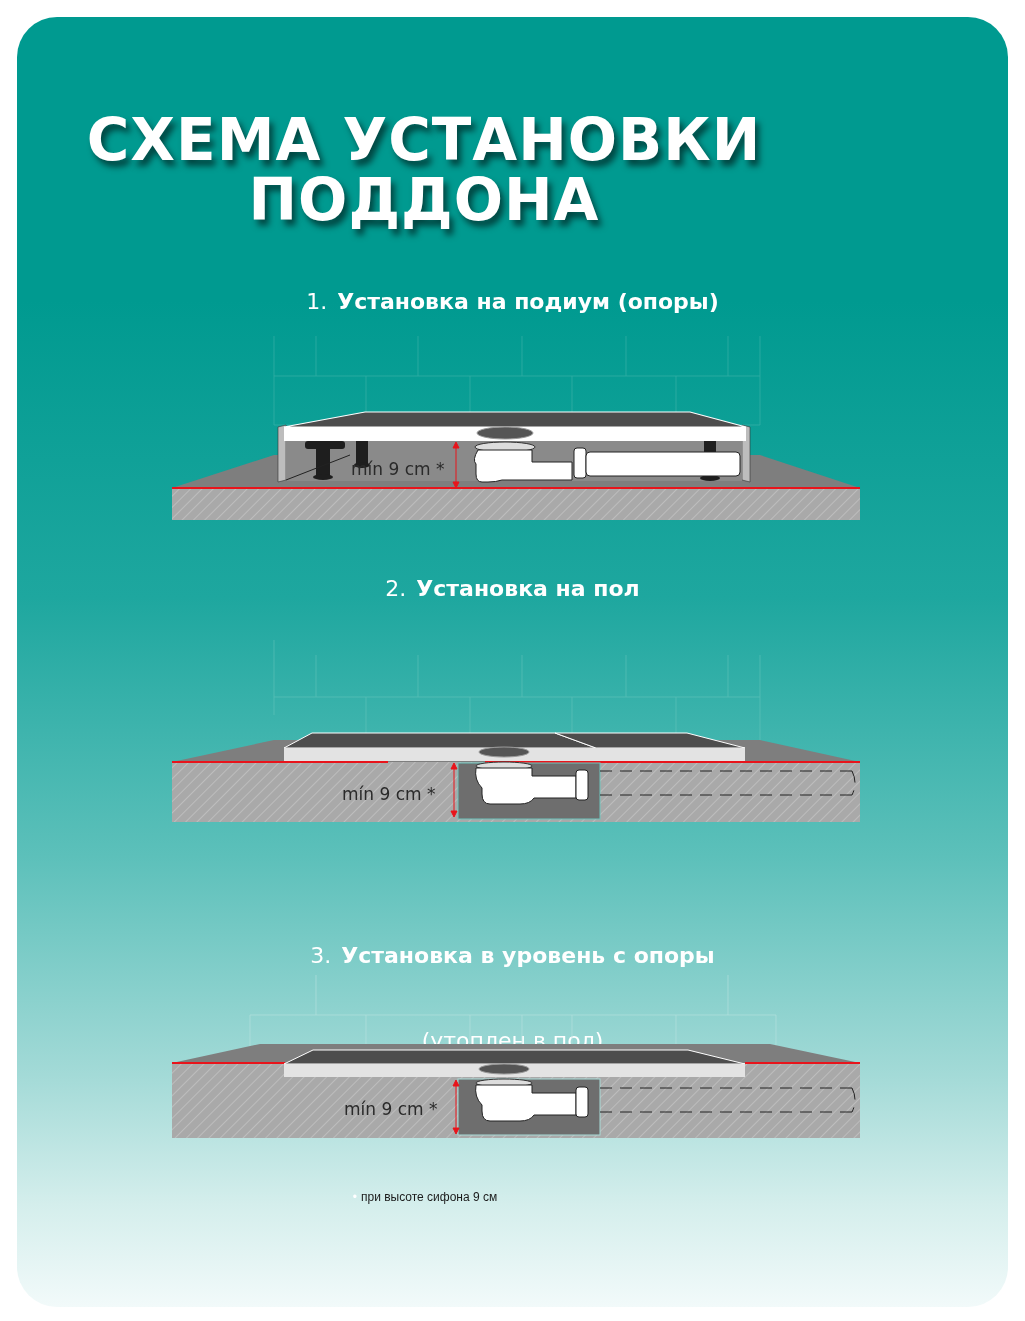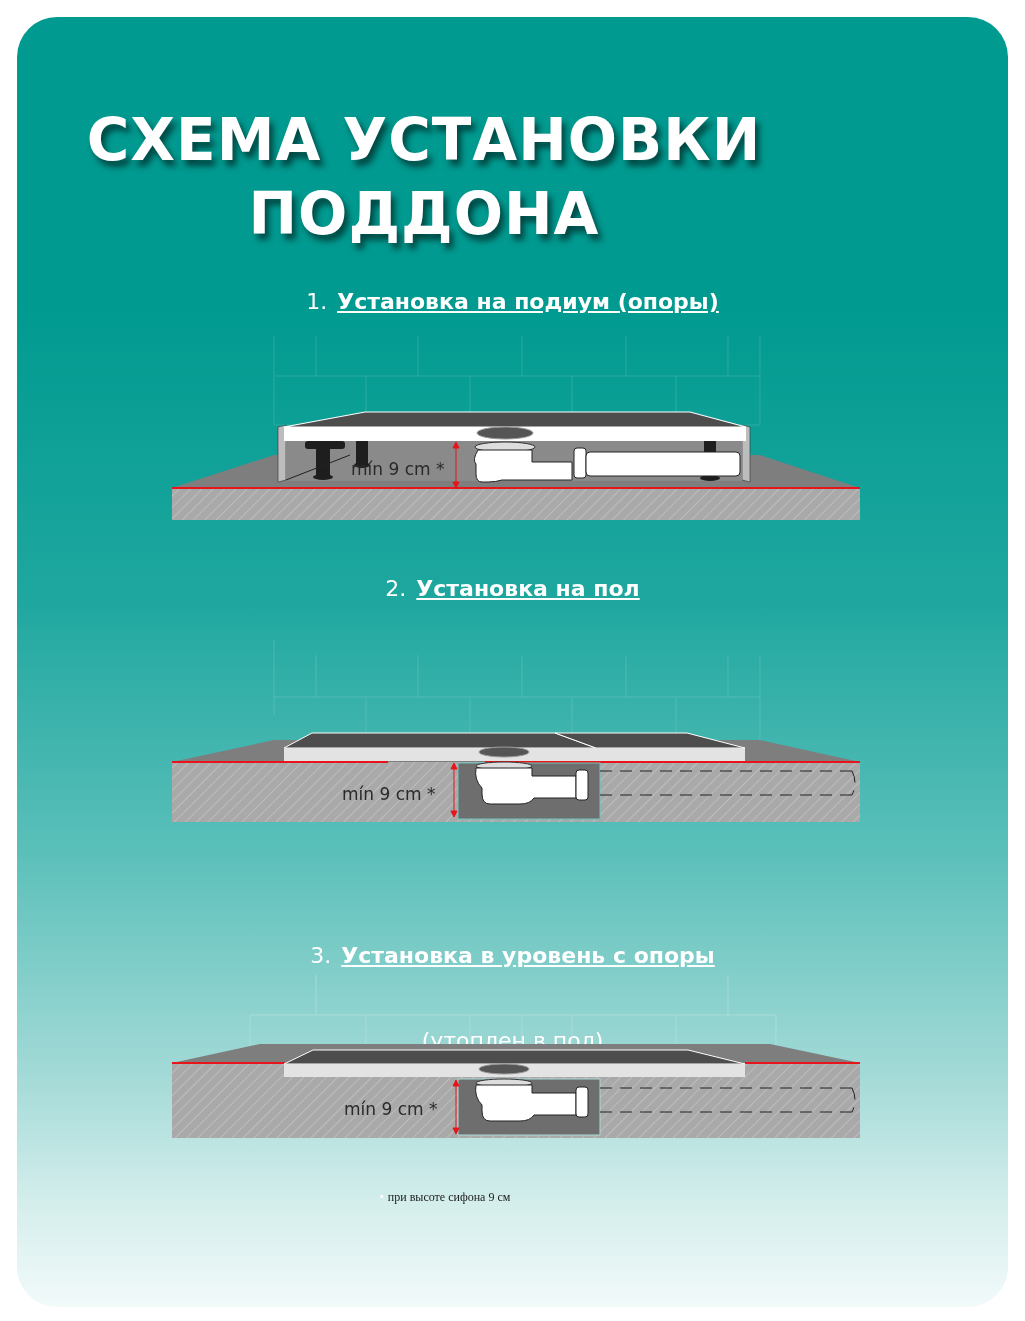--- a/index.html
+++ b/index.html
@@ -14,37 +14,37 @@
     position:absolute; left:0; width:848px; text-align:center;
     color:#ffffff; font-family:"DejaVu Sans", sans-serif; font-weight:bold;
     font-size:58px; line-height:66px; letter-spacing:1px;
     text-shadow: 4px 6px 6px rgba(0,0,0,0.55);
   }
   .section-title {
     position:absolute; left:0; width:1025px; text-align:center; color:#ffffff;
     font-family:"DejaVu Sans", sans-serif; font-size:22px;
   }
   .section-title .num { font-weight:normal; margin-right:10px; }
-  .section-title .lbl { font-weight:bold;text-decoration:underline; }
+  .section-title .lbl { font-weight:bold; }
   .section-sub { position:absolute; left:0; width:1025px; text-align:center; color:#ffffff; font-size:22px; font-family:"DejaVu Sans", sans-serif; }
   svg { position:absolute; left:0; overflow:visible; }
   .meas { font-family:"DejaVu Sans", sans-serif; font-size:17px; fill:#2a2a2a; }
   .footnote {
     position:absolute; top:1190px; left:0; width:850px; text-align:center;
-    font-family:Liberation Serif, serif; font-size:12px; color:#1b1b1b;padding-left:20px;
+    font-family:Liberation Sans, sans-serif; font-size:12px; color:#1b1b1b;
   }
   .footnote .dot { color:#ffffff; margin-right:4px; }
 </style>
 </head>
 <body>
 
 <div class="card"></div>
 
 <div class="title" style="top:107px;">СХЕМА УСТАНОВКИ</div>
-<div class="title" style="top:181px;">ПОДДОНА</div>
+<div class="title" style="top:167px;">ПОДДОНА</div>
 
 <div class="section-title" style="top:289px;">
   <span class="num">1.</span><span class="lbl">Установка на подиум (опоры)</span>
 </div>
 
 <svg width="1025" height="200" style="top:330px;" viewBox="0 330 1025 200">
   <defs>
     <pattern id="hatch1" patternUnits="userSpaceOnUse" width="8" height="8" patternTransform="rotate(45)">
       <rect width="8" height="8" fill="#a9a9a9"></rect>
       <line x1="0" y1="0" x2="0" y2="8" stroke="#c4c4c4" stroke-width="1.5"></line>

